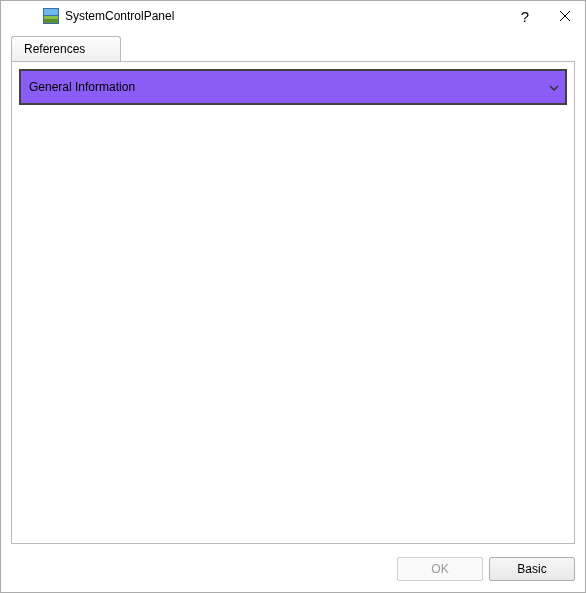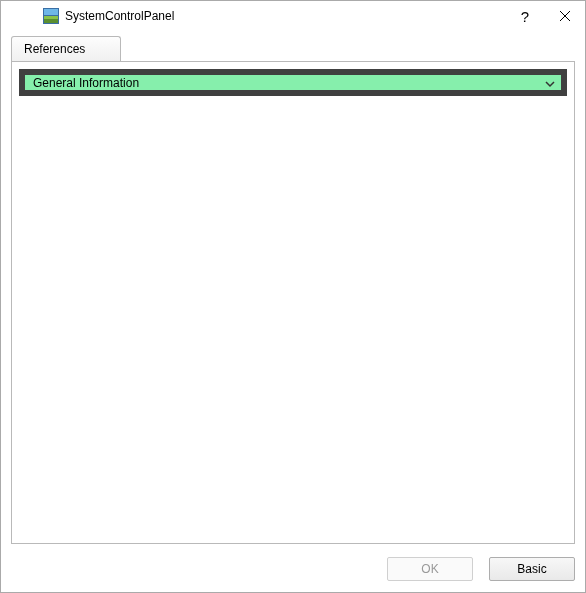--- a/index.html
+++ b/index.html
@@ -91,40 +91,40 @@
     flex: 1 1 auto;
     border: 1px solid #b9b9b9;
     background: #ffffff;
     padding: 7px;
     display: flex;
     flex-direction: column;
     position: relative;
     z-index: 1;
   }
   .combo {
-    height: 27px;
-    border: 6px solid #404040;
-    background: #86efac;
+    height: 36px;
+    border: 2px solid #404040;
+    background: #8b5cf6;
     display: flex;
     align-items: center;
     padding: 0 6px 0 8px;
     justify-content: space-between;
   }
   .combo-text { font-size: 12px; }
   .combo-chevron { width:10px; height:10px; }
   .panel-body {
     flex: 1 1 auto;
   }
   .button-row {
     height: 40px;
     display: flex;
     align-items: center;
     justify-content: flex-end;
     padding: 0 10px 6px 10px;
-    gap: 16px;
+    gap: 6px;
   }
   .btn {
     width: 86px;
     height: 24px;
     border: 1px solid #adadad;
     background: linear-gradient(#f7f7f7,#e9e9e9);
     font-size: 12px;
     display: flex;
     align-items: center;
     justify-content: center;

